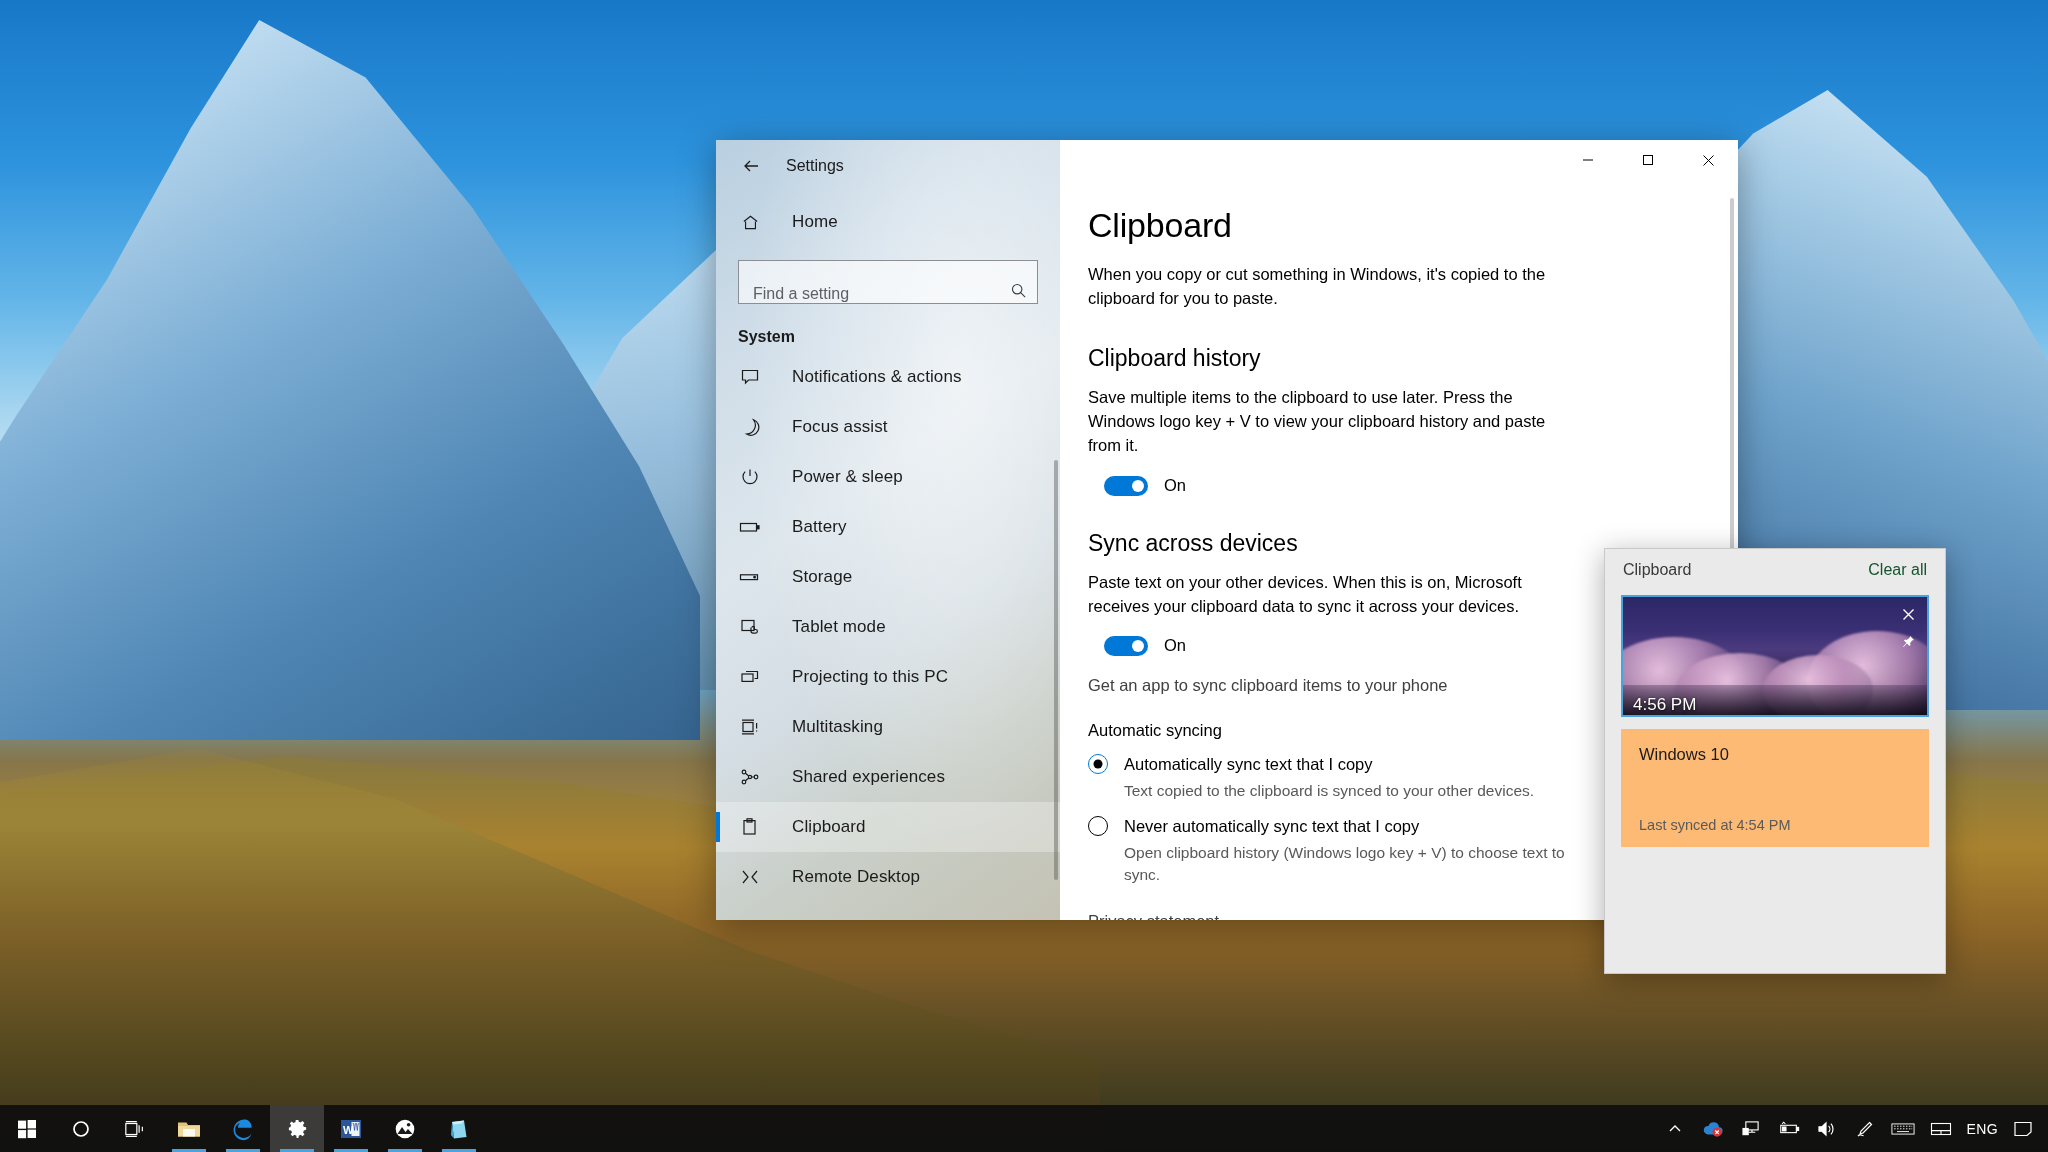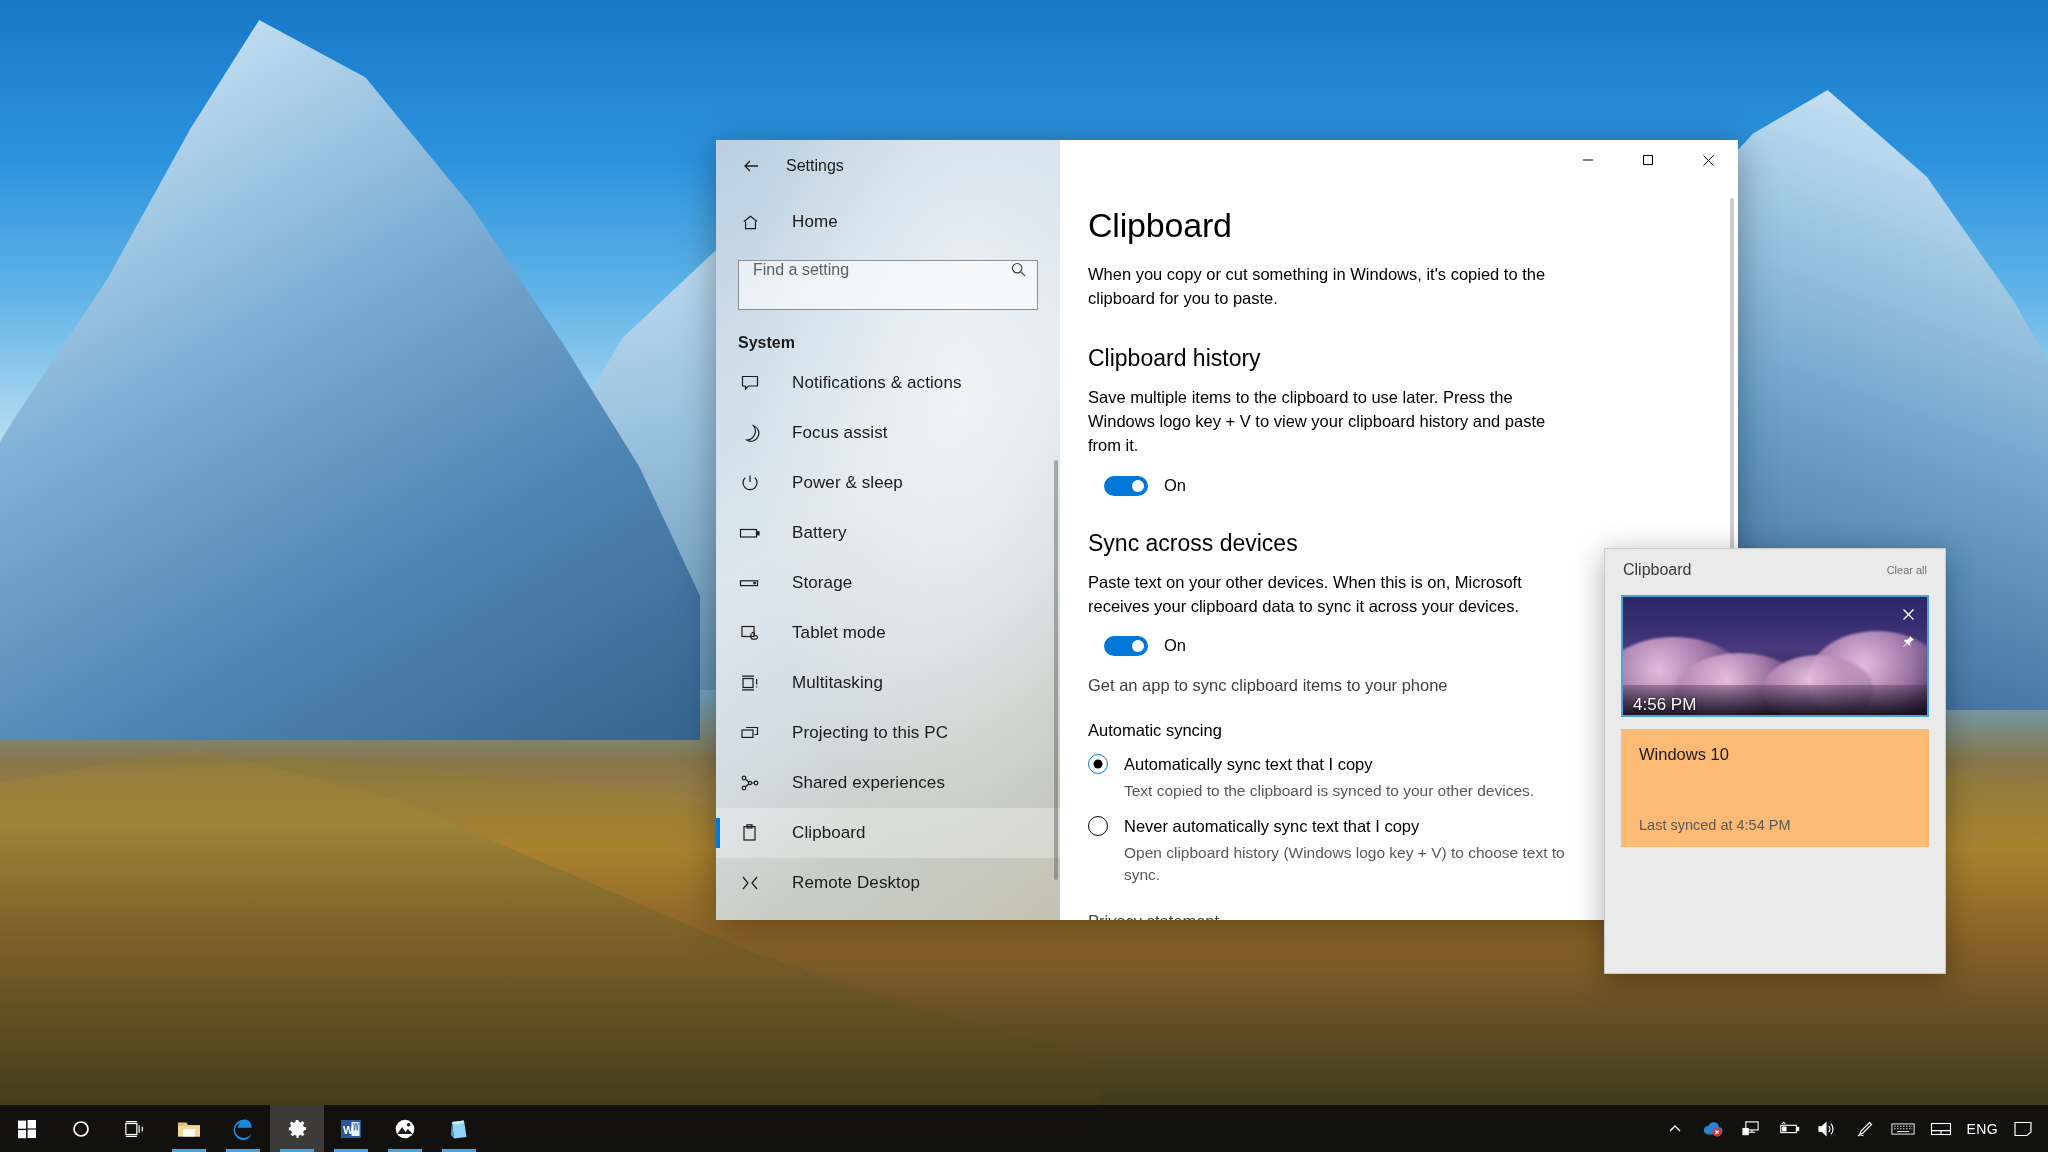--- a/index.html
+++ b/index.html
@@ -84,23 +84,23 @@
   .nav-row {
     display: flex; align-items: center; gap: 30px;
     height: 50px; padding-left: 22px; cursor: pointer; position: relative;
     color: #1b1b1b;
   }
   .nav-row .ico { width: 24px; display: flex; align-items: center; justify-content: center; flex-shrink: 0; }
   .nav-row .lbl { font-size: 17px; letter-spacing: .1px; }
   #home-row { height: 48px; margin-top: 6px; }
   #search-wrap { padding: 14px 22px 4px 22px; }
   #search-box {
-    height: 50px; background: rgba(255,255,255,.62);
+    height: 44px; background: rgba(255,255,255,.62);
     border: 1px solid #8b8f93;
-    display: flex; align-items: flex-start; padding: 0 10px 0 14px;
+    display: flex; align-items: flex-end; padding: 0 10px 0 14px;
   }
   #search-input {
     flex: 1; border: 0; outline: none; background: transparent;
     font-family: "Liberation Sans", sans-serif; font-size: 16px; color: #1b1b1b;
   }
   #search-input::placeholder { color: #5d6165; }
   #group-title { font-size: 16px; font-weight: bold; color: #1b1b1b; padding: 20px 0 6px 22px; }
   .nav-list { flex: 1; overflow: hidden; position: relative; }
   .nav-row.selected { background: rgba(255,255,255,.30); }
   .nav-row.selected::before {
@@ -168,21 +168,21 @@
     width: 342px; height: 426px;
     background: #eaeaea;
     border: 1px solid #c9c9c9;
     box-shadow: 0 6px 28px rgba(0,0,0,.32);
   }
   #cb-header {
     height: 42px; display: flex; align-items: center; justify-content: space-between;
     padding: 0 18px 0 18px;
   }
   #cb-title { font-size: 16px; color: #3a3a3a; }
-  #cb-clear { font-size: 11px; color: #737373; cursor: pointer; }
+  #cb-clear { font-size: 16px; color: #14532d; cursor: pointer; }
   #cb-item-image {
     margin: 4px 16px 0 16px; height: 122px; position: relative;
     border: 2px solid #4aa3df; cursor: pointer;
     background: linear-gradient(180deg, #2b2767 0%, #3a2f74 28%, #4b3a7e 44%, #3a2d5e 62%, #241c3c 80%, #120f24 100%);
     overflow: hidden;
   }
   .blossom {
     position: absolute; border-radius: 50%;
     background: radial-gradient(circle at 40% 35%, rgba(236,196,226,.95) 0%, rgba(190,142,186,.75) 45%, rgba(92,62,110,.25) 80%, rgba(0,0,0,0) 100%);
     filter: blur(1px);
@@ -326,35 +326,35 @@
             <svg width="20" height="20" viewBox="0 0 20 20" fill="none" stroke="#1b1b1b" stroke-width="1.2">
               <rect x="2" y="3.5" width="12" height="10"></rect>
               <path d="M11 10.5 v3.6 a2 2 0 002 2 h2.6 a1.8 1.8 0 000-3.6 h-1.2 v-2 a1.2 1.2 0 00-2.4 0"></path>
             </svg>
           </span>
           <span class="lbl">Tablet mode</span>
         </div>
         <div class="nav-row">
           <span class="ico">
             <svg width="20" height="20" viewBox="0 0 20 20" fill="none" stroke="#1b1b1b" stroke-width="1.2">
+              <rect x="2" y="7" width="11" height="7.4"></rect>
+              <path d="M6 4.5 H17.5 V11.5 H14.5"></path>
+            </svg>
+          </span>
+          <span class="lbl">Projecting to this PC</span>
+        </div>
+        <div class="nav-row">
+          <span class="ico">
+            <svg width="20" height="20" viewBox="0 0 20 20" fill="none" stroke="#1b1b1b" stroke-width="1.2">
               <rect x="3" y="5.5" width="10" height="9"></rect>
               <path d="M2 3.2 H14 M2 16.8 H14"></path>
               <path d="M16.6 6 V11.6 M16.6 13.6 V14.6"></path>
             </svg>
           </span>
           <span class="lbl">Multitasking</span>
-        </div>
-        <div class="nav-row">
-          <span class="ico">
-            <svg width="20" height="20" viewBox="0 0 20 20" fill="none" stroke="#1b1b1b" stroke-width="1.2">
-              <rect x="2" y="7" width="11" height="7.4"></rect>
-              <path d="M6 4.5 H17.5 V11.5 H14.5"></path>
-            </svg>
-          </span>
-          <span class="lbl">Projecting to this PC</span>
         </div>
         <div class="nav-row">
           <span class="ico">
             <svg width="20" height="20" viewBox="0 0 20 20" fill="none" stroke="#1b1b1b" stroke-width="1.2">
               <circle cx="4" cy="5" r="1.8"></circle>
               <circle cx="4" cy="15" r="1.8"></circle>
               <circle cx="16" cy="10" r="1.8"></circle>
               <circle cx="10" cy="10" r="1.6"></circle>
               <path d="M5.4 6.2 L8.8 9 M5.4 13.8 L8.8 11 M11.6 10 H14.2"></path>
             </svg>

